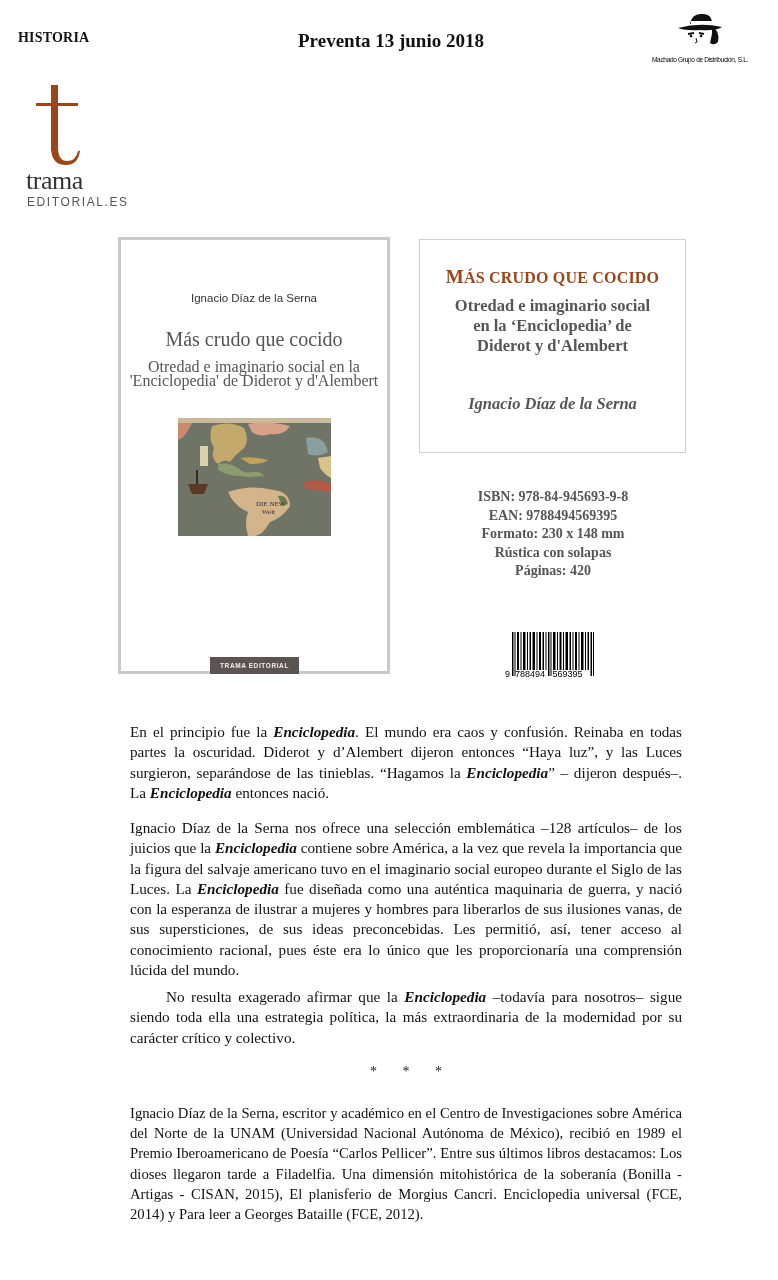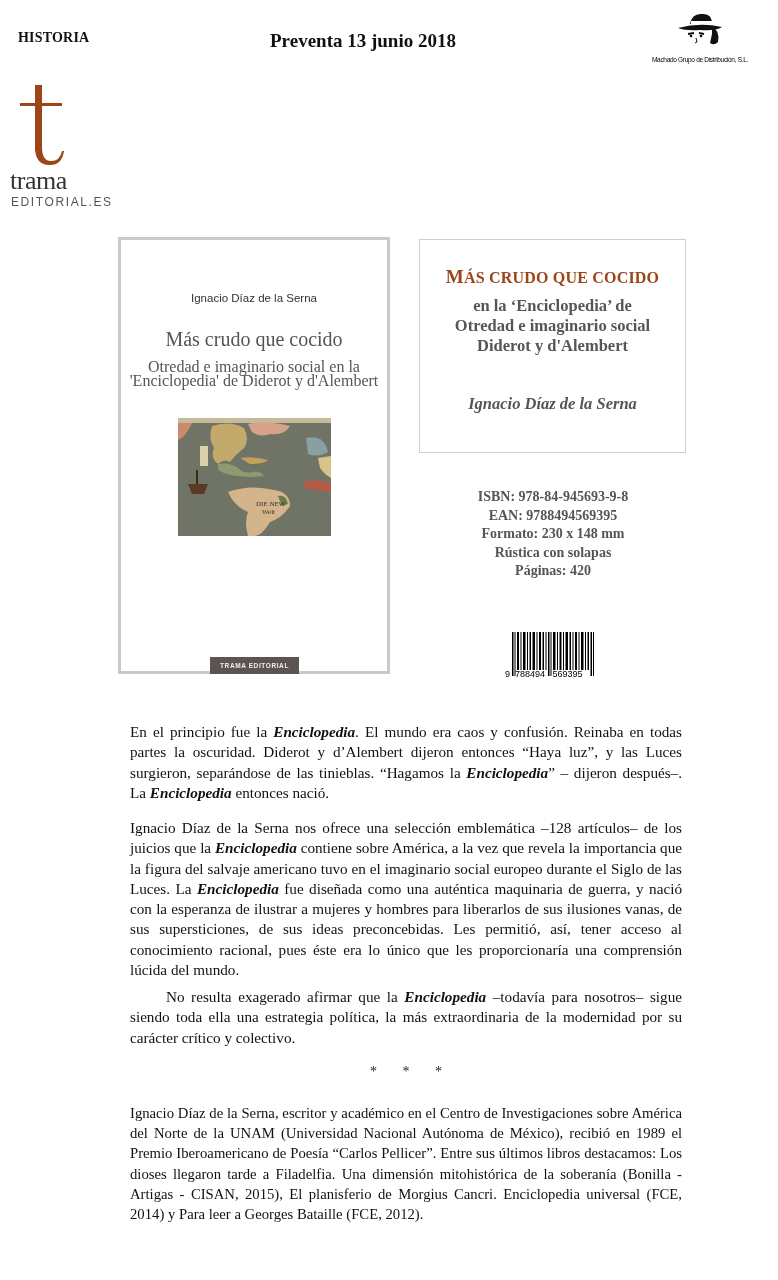--- a/index.html
+++ b/index.html
@@ -1,26 +1,26 @@
 <!DOCTYPE html>
 <html><head>
 <meta charset="utf-8">
 <style>
   html, body { margin:0; padding:0; background:#ffffff; }
   body { width:778px; height:1280px; position:relative; overflow:hidden; font-family:"Liberation Serif", serif; color:#111; }
   .abs { position:absolute; }
 
   .hdr-cat { left:18px; top:30px; font-family:"Liberation Serif", serif; font-weight:bold; font-size:14px; color:#111; letter-spacing:0.2px; }
-  .hdr-date { left:270px; top:30px; font-family:"Liberation Serif", serif; font-weight:bold; font-size:19px; color:#111; }
+  .hdr-date { left:298px; top:30px; font-family:"Liberation Serif", serif; font-weight:bold; font-size:19px; color:#111; }
 
   .distrib { left:650px; top:10px; width:100px; height:58px; text-align:center; }
   .distrib svg { display:block; margin:0 auto; }
   .distrib-name { font-family:"Liberation Sans", sans-serif; font-size:6.5px; color:#000; letter-spacing:-0.3px; white-space:nowrap; margin-top:2px; }
 
-  .trama { left:8px; top:85px; width:80px; height:125px; }
+  .trama { left:24px; top:85px; width:80px; height:125px; }
   .trama-t { position:absolute; left:10px; top:0; }
   .trama-word { position:absolute; left:2px; top:83px; font-family:"Liberation Serif", serif; font-size:26px; color:#333; letter-spacing:-0.5px; line-height:26px; }
   .trama-sub { position:absolute; left:3px; top:110px; font-family:"Liberation Sans", sans-serif; font-size:12px; color:#555; letter-spacing:1.6px; }
 
   .cover { left:118px; top:237px; width:272px; height:437px; border:3px solid #c9c9c9; background:#fff; box-sizing:border-box; }
   .cover-author { position:absolute; left:0; right:0; top:52px; text-align:center; font-family:"Liberation Sans", sans-serif; font-size:11.5px; color:#333; }
   .cover-title { position:absolute; left:0; right:0; top:88px; text-align:center; font-family:"Liberation Serif", serif; font-size:20px; color:#555; }
   .cover-sub { position:absolute; left:0; right:0; top:120px; text-align:center; font-family:"Liberation Serif", serif; font-size:16px; color:#555; line-height:14px; }
   .cover-map { position:absolute; left:57px; top:178px; width:153px; height:118px; }
   .cover-band { position:absolute; left:89px; top:417px; width:89px; height:17px; background:#5c5452; color:#eee; font-family:"Liberation Sans", sans-serif; font-size:6.5px; letter-spacing:0.6px; text-align:center; line-height:17px; font-weight:bold; }
@@ -99,22 +99,22 @@
     <rect x="22" y="28" width="8" height="20" fill="#dcd0a8"></rect>
     <text x="78" y="88" font-size="7" font-family="Liberation Serif, serif" fill="#333">DIE NEW</text>
     <text x="84" y="96" font-size="7" font-family="Liberation Serif, serif" fill="#333">Welt</text>
   </svg>
   <div class="cover-band">TRAMA EDITORIAL</div>
 </div>
 
 <div class="abs info">
   <div class="info-title"><span class="big">M</span><span>ÁS CRUDO QUE COCIDO</span></div>
   <div class="info-sub">
+    <div>Otredad e imaginario social</div>
     <div>en la ‘Enciclopedia’ de</div>
-    <div>Otredad e imaginario social</div>
     <div>Diderot y d'Alembert</div>
   </div>
   <div class="info-author">Ignacio Díaz de la Serna</div>
 </div>
 
 <div class="abs specs">
   <div>ISBN: 978-84-945693-9-8</div>
   <div>EAN: 9788494569395</div>
   <div>Formato: 230 x 148 mm</div>
   <div>Rústica con solapas</div>

